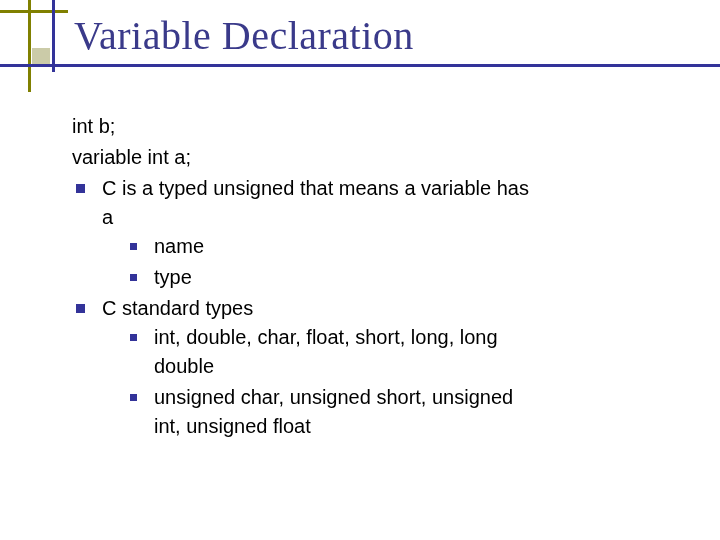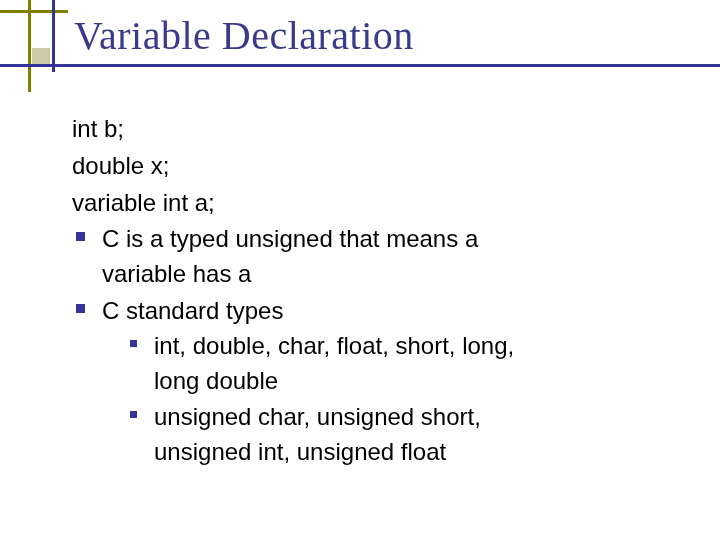--- a/index.html
+++ b/index.html
@@ -66,21 +66,21 @@
     font-family: "Times New Roman", Times, serif;
     font-size: 40px;
     color: #3a3a8a;
     letter-spacing: 0.5px;
   }
   .body {
     position: absolute;
     left: 72px;
     top: 112px;
     right: 40px;
-    font-size: 24px;
+    font-size: 20px;
     color: #000;
     line-height: 1.45;
   }
   .line {
     margin: 0 0 2px 0;
   }
   ul.lvl1 {
     list-style: none;
     padding: 0;
     margin: 0;
@@ -127,26 +127,33 @@
   <div class="deco-hline-top"></div>
   <div class="deco-vline-left"></div>
   <div class="deco-vline-right"></div>
   <div class="deco-square"></div>
   <div class="deco-hline-mid"></div>
 
   <div class="title">Variable Declaration</div>
 
   <div class="body">
     <div class="line">int b;</div>
-    <div class="line">double x;</div>
     <div class="line">variable int a;</div>
 
     <ul class="lvl1">
       <li>
         <span>C is a typed unsigned that means a variable has a</span>
+        <ul class="lvl2">
+          <li>
+            <span>name</span>
+          </li>
+          <li>
+            <span>type</span>
+          </li>
+        </ul>
       </li>
       <li>
         <span>C standard types</span>
         <ul class="lvl2">
           <li>
             <span>int, double, char, float, short, long, long double</span>
           </li>
           <li>
             <span>unsigned char, unsigned short, unsigned int, unsigned float</span>
           </li>

